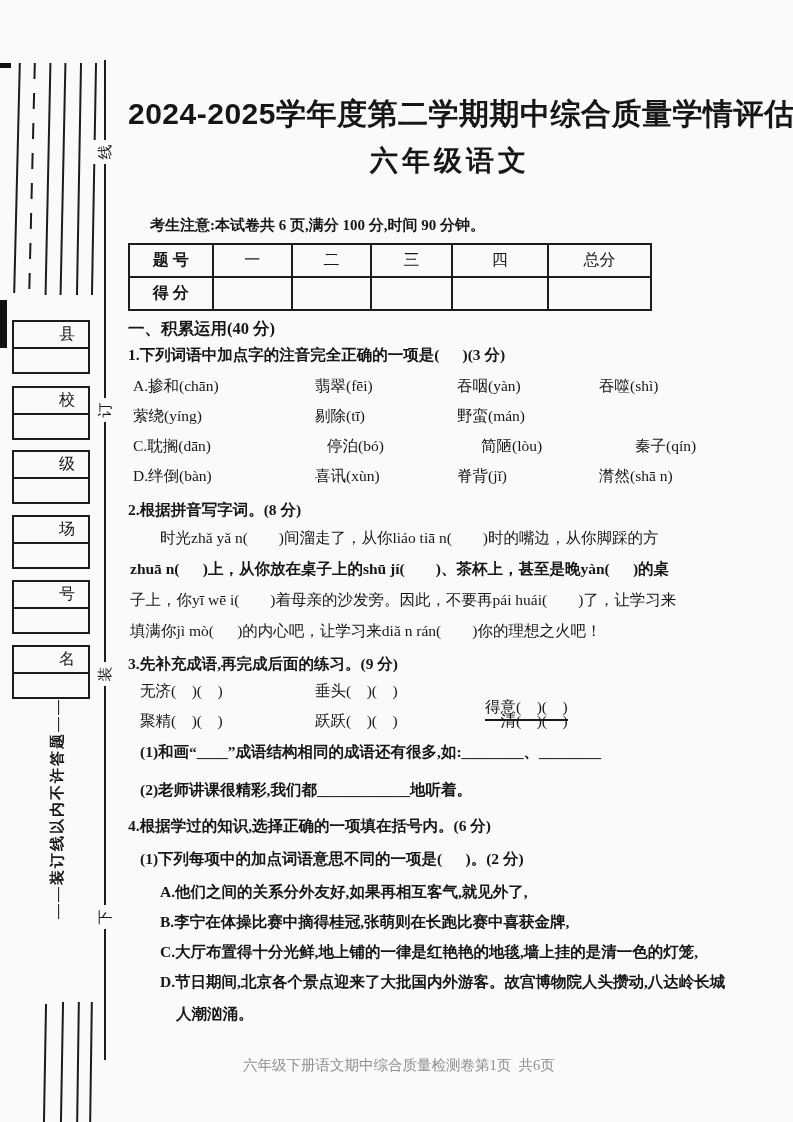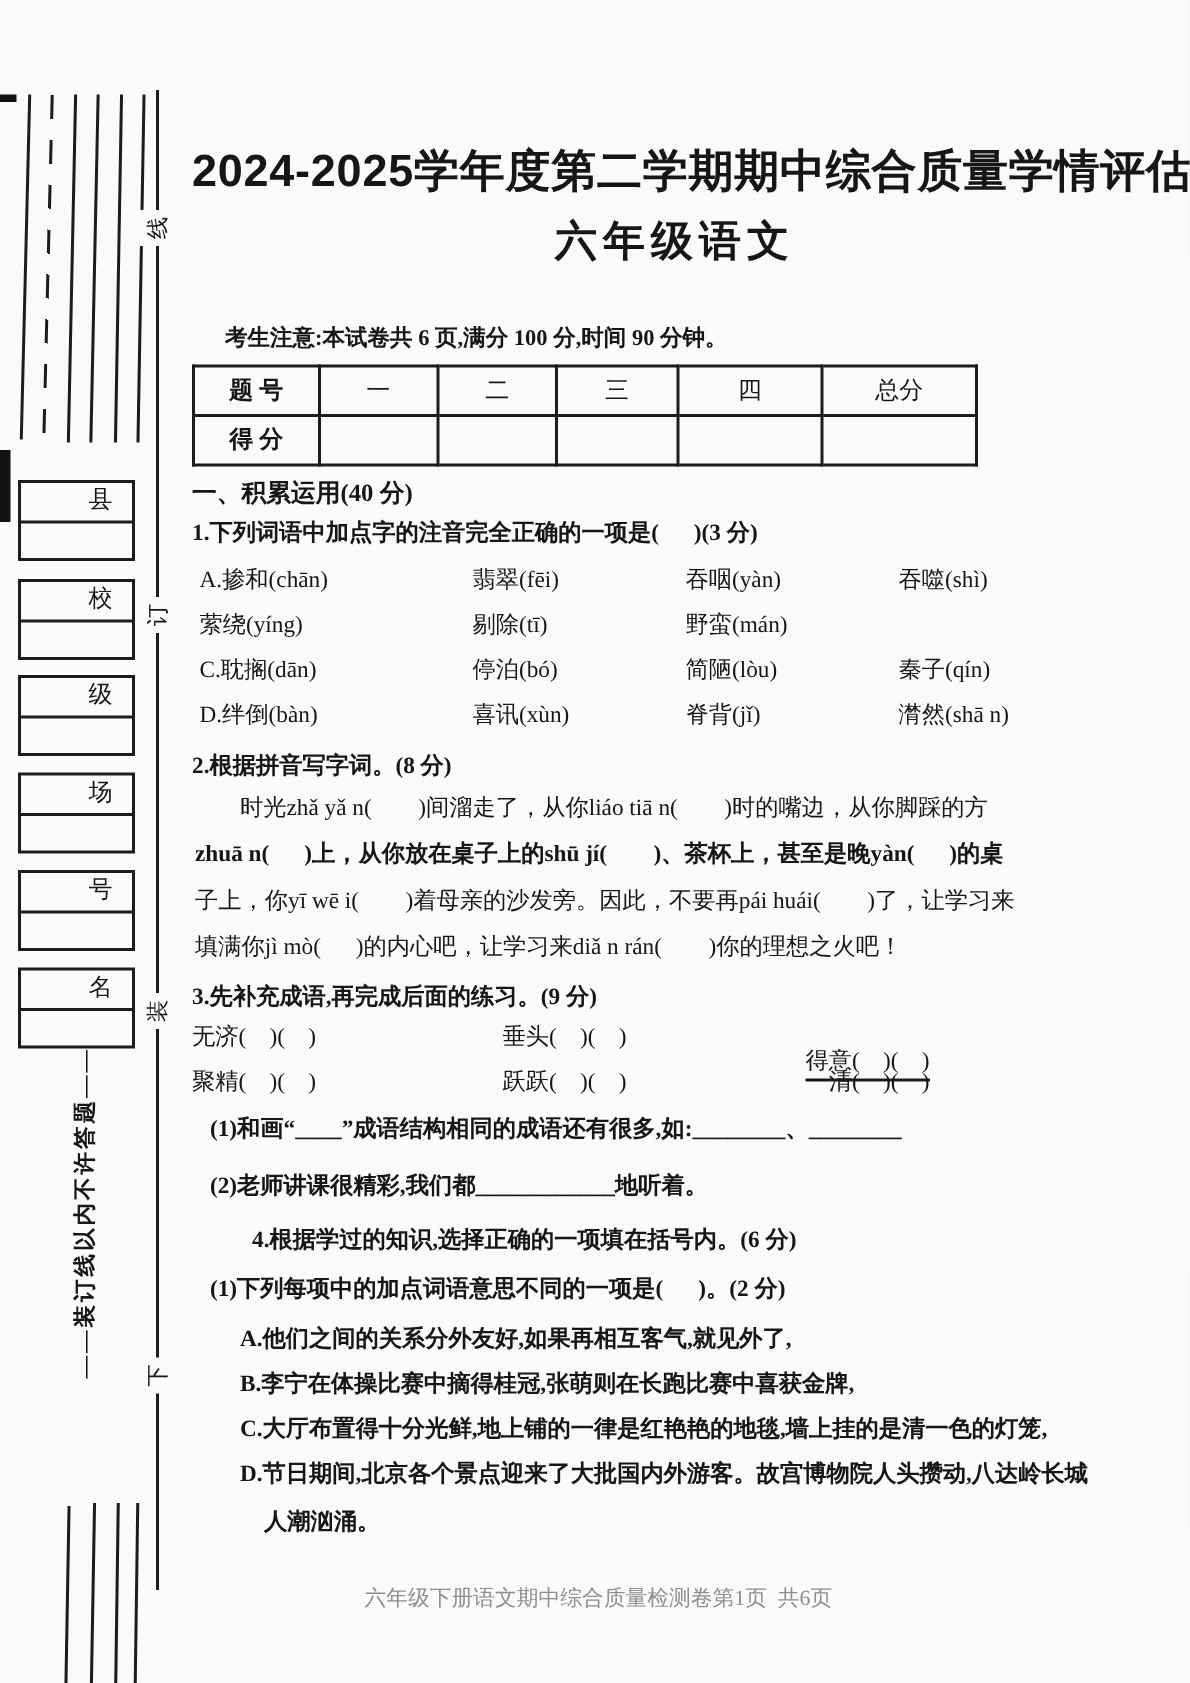--- a/index.html
+++ b/index.html
@@ -33,31 +33,31 @@
   .t2 { top:142px; width:100%; text-align:center; font-size:28px; font-weight:bold; letter-spacing:4px; }
   .notice { top:216px; left:22px; font-size:15px; font-weight:bold; }
   table.score { position:absolute; top:243px; left:0; width:524px; border-collapse:collapse;
                 font-size:16px; table-layout:fixed; background:#fafaf8; }
   table.score td { border:2px solid #1c1c1c; height:33px; text-align:center; font-weight:bold; }
   table.score td.plain { font-weight:normal; }
   .h1 { top:318px; font-weight:bold; font-size:16.5px; }
   .stem { font-weight:bold; }
   .q1stem { top:345px; }
   .wordrow { left:5px; display:grid; grid-template-columns:182px 142px 142px auto; }
-  .wr0 { top:376px; } .wr1 { top:406px; } .wr2 { top:436px; } .wr3 { top:466px; }
+  .wr0 { top:376px; } .wr1 { top:406px; } .wr2 { top:436px;gap:12px; } .wr3 { top:466px; }
   .q2stem { top:500px; }
   .q2line { left:2px; } .q2line.first { left:32px; }
   .q2l0 { top:528px; } .q2l1 { top:559px;font-weight:bold; } .q2l2 { top:590px; } .q2l3 { top:621px; }
   .q3stem { top:654px; }
-  .q3row { left:0; display:grid; grid-template-columns:175px 170px auto;gap:32px; }
+  .q3row { left:12px; display:grid; grid-template-columns:175px 170px auto; }
   .q3r0 { top:681px; } .q3r1 { top:711px; }
   span.u { border-bottom:2px solid #1c1c1c; padding-bottom:1px;margin-top:16px; }
   .sub { left:12px; font-weight:bold; }
   .q3s1 { top:742px; } .q3s2 { top:780px; }
-  .q4stem { top:816px;margin-left:40px; }
+  .q4stem { top:816px; }
   .q4s1 { top:849px; }
   .q4opt { left:32px; font-weight:bold; }
   .q4o0 { top:882px; } .q4o1 { top:912px; } .q4o2 { top:942px; } .q4o3 { top:972px; }
   .q4cont { left:48px; top:1004px; font-weight:bold; }
 
   .footer { position:absolute; left:243px; top:1056px; font-size:14.5px; color:#8e8e8e; white-space:pre; }
 </style>
 </head>
 <body>
 

